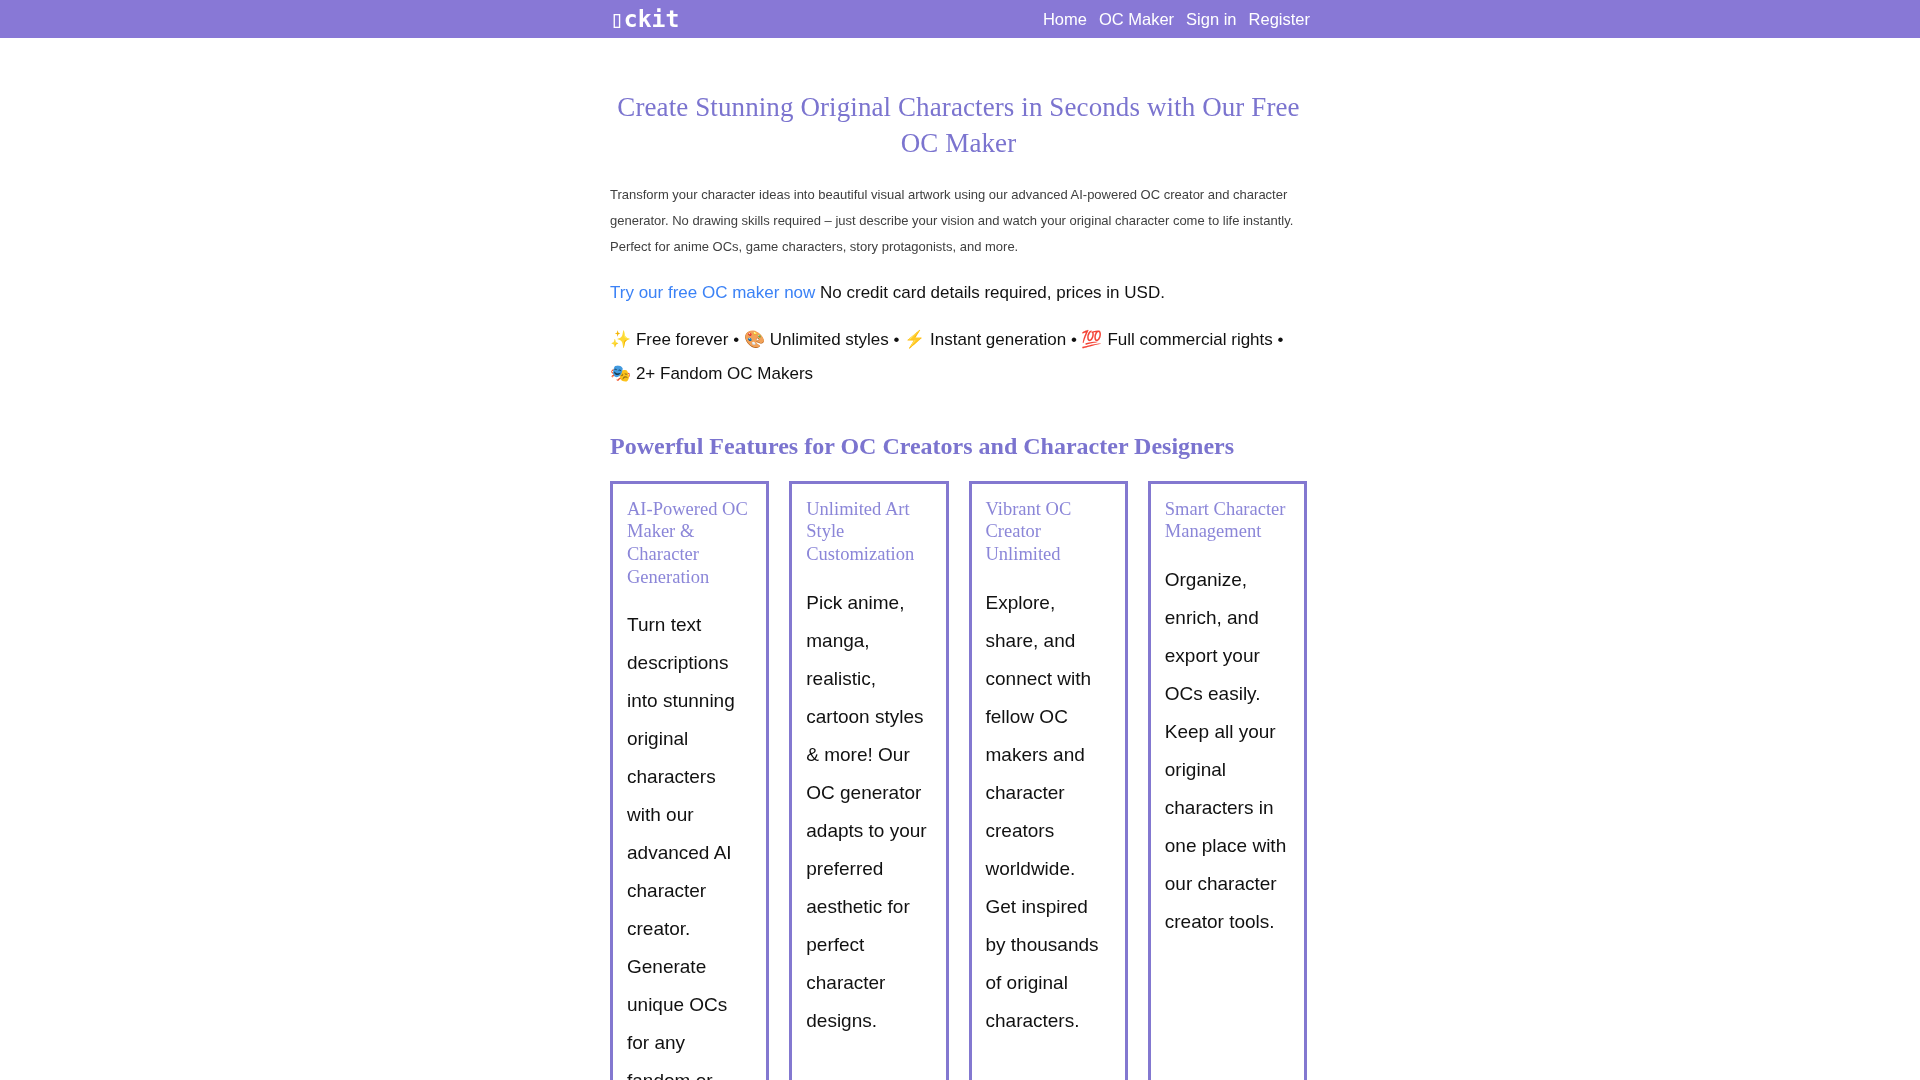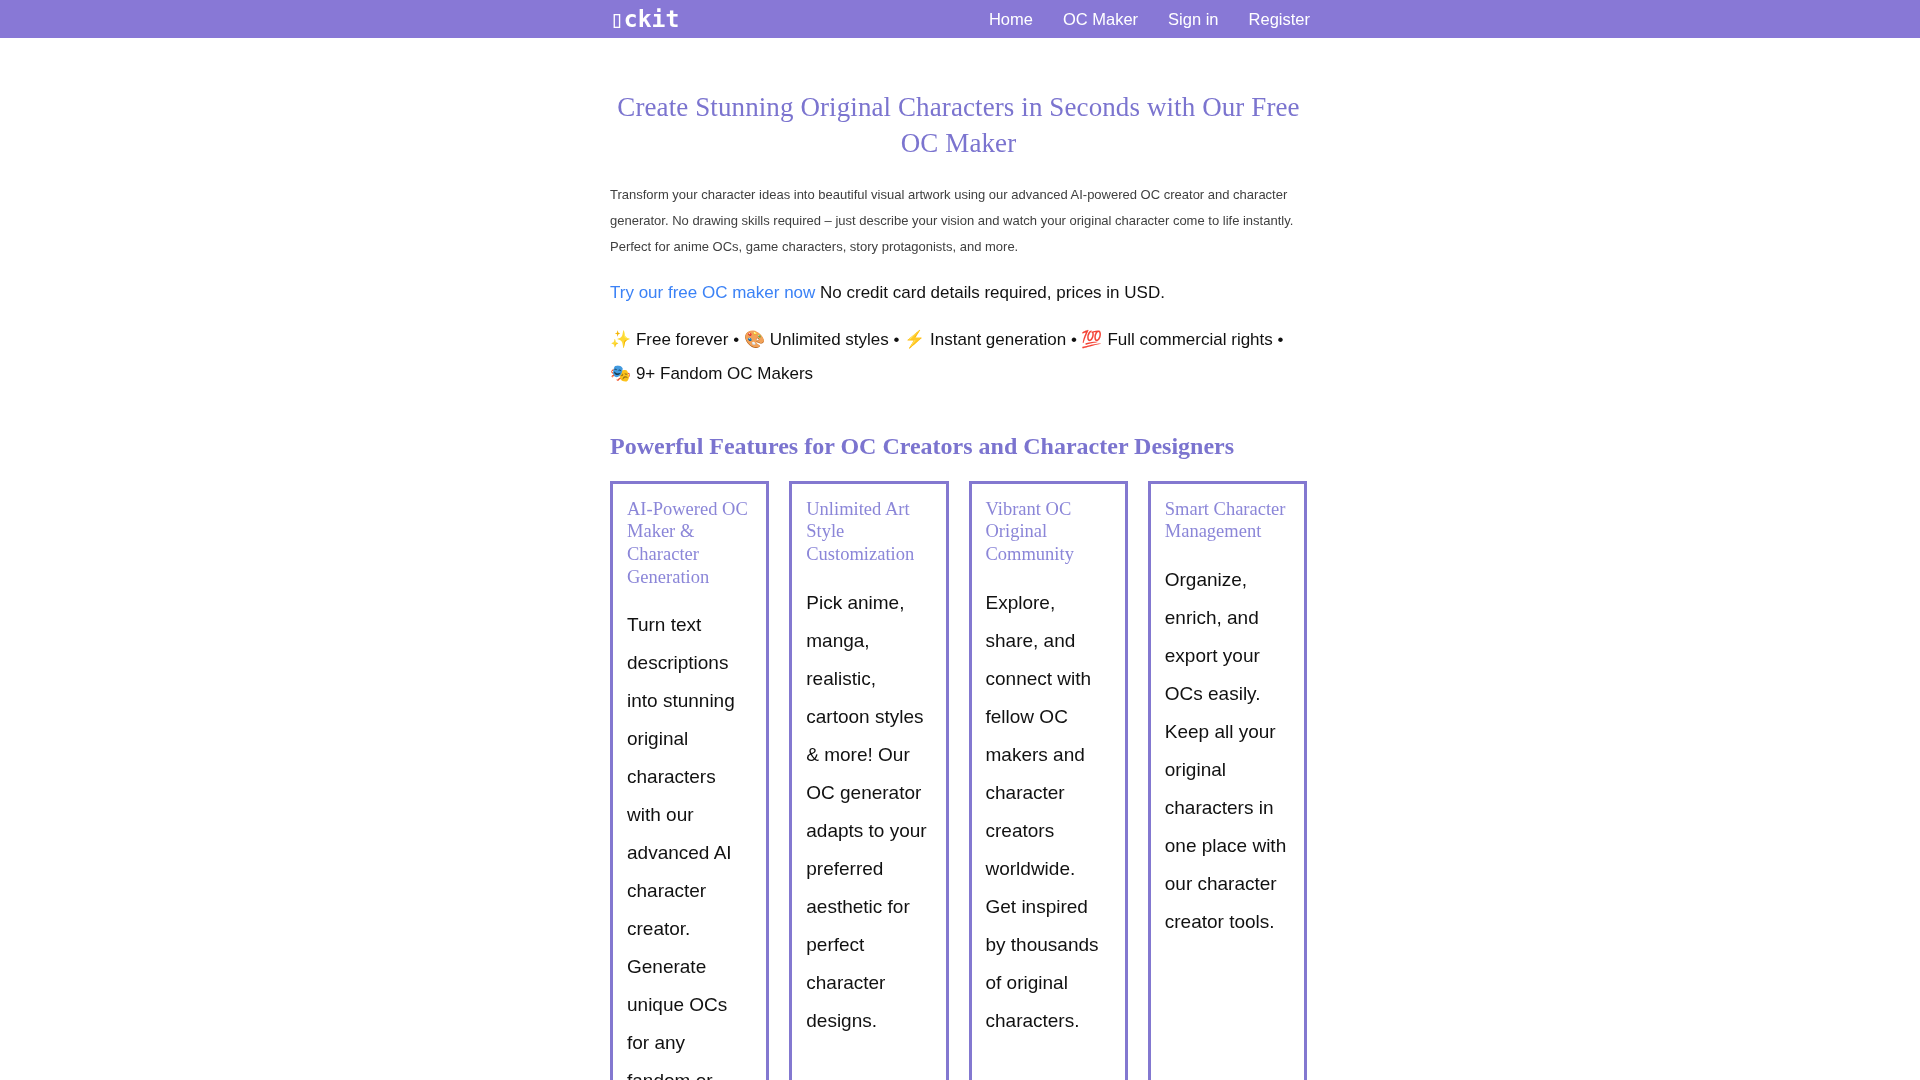--- a/index.html
+++ b/index.html
@@ -37,21 +37,21 @@
     line-height: 1;
     white-space: nowrap;
   }
   .nav {
     position: absolute;
     right: 610px;
     top: 50%;
     transform: translateY(-50%);
     display: flex;
     align-items: center;
-    gap: 30px;
+    gap: 12px;
   }
   .nav a {
     color: #ffffff;
     text-decoration: none;
     font-size: 16.5px;
     font-family: "Liberation Sans", sans-serif;
     white-space: nowrap;
   }
 
   
@@ -158,35 +158,35 @@
   <div class="content">
 
     <h1 class="page-title">Create Stunning Original Characters in Seconds with Our Free OC Maker</h1>
 
     <p class="intro">Transform your character ideas into beautiful visual artwork using our advanced AI-powered OC creator and character generator. No drawing skills required – just describe your vision and watch your original character come to life instantly. Perfect for anime OCs, game characters, story protagonists, and more.</p>
 
     <p class="cta-line">
       <a class="cta-link" href="#">Try our free OC maker now</a><span class="cta-rest"> No credit card details required, prices in USD.</span>
     </p>
 
-    <p class="bullets">✨ Free forever • 🎨 Unlimited styles • ⚡ Instant generation • 💯 Full commercial rights • 🎭 9+ Fandom OC Makers</p>
+    <p class="bullets">✨ Free forever • 🎨 Unlimited styles • ⚡ Instant generation • 💯 Full commercial rights • 🎭 2+ Fandom OC Makers</p>
 
     <h2 class="section-title">Powerful Features for OC Creators and Character Designers</h2>
 
     <div class="cards">
       <div class="card">
         <div class="card-title">AI-Powered OC Maker &amp; Character Generation</div>
         <p class="card-body">Turn text descriptions into stunning original characters with our advanced AI character creator. Generate unique OCs for any fandom or original universe.</p>
       </div>
       <div class="card">
         <div class="card-title">Unlimited Art Style Customization</div>
         <p class="card-body">Pick anime, manga, realistic, cartoon styles &amp; more! Our OC generator adapts to your preferred aesthetic for perfect character designs.</p>
       </div>
       <div class="card">
-        <div class="card-title">Vibrant OC Original Community</div>
+        <div class="card-title">Vibrant OC Creator Unlimited</div>
         <p class="card-body">Explore, share, and connect with fellow OC makers and character creators worldwide. Get inspired by thousands of original characters.</p>
       </div>
       <div class="card">
         <div class="card-title">Smart Character Management</div>
         <p class="card-body">Organize, enrich, and export your OCs easily. Keep all your original characters in one place with our character creator tools.</p>
       </div>
     </div>
 
   </div>
 </div>

